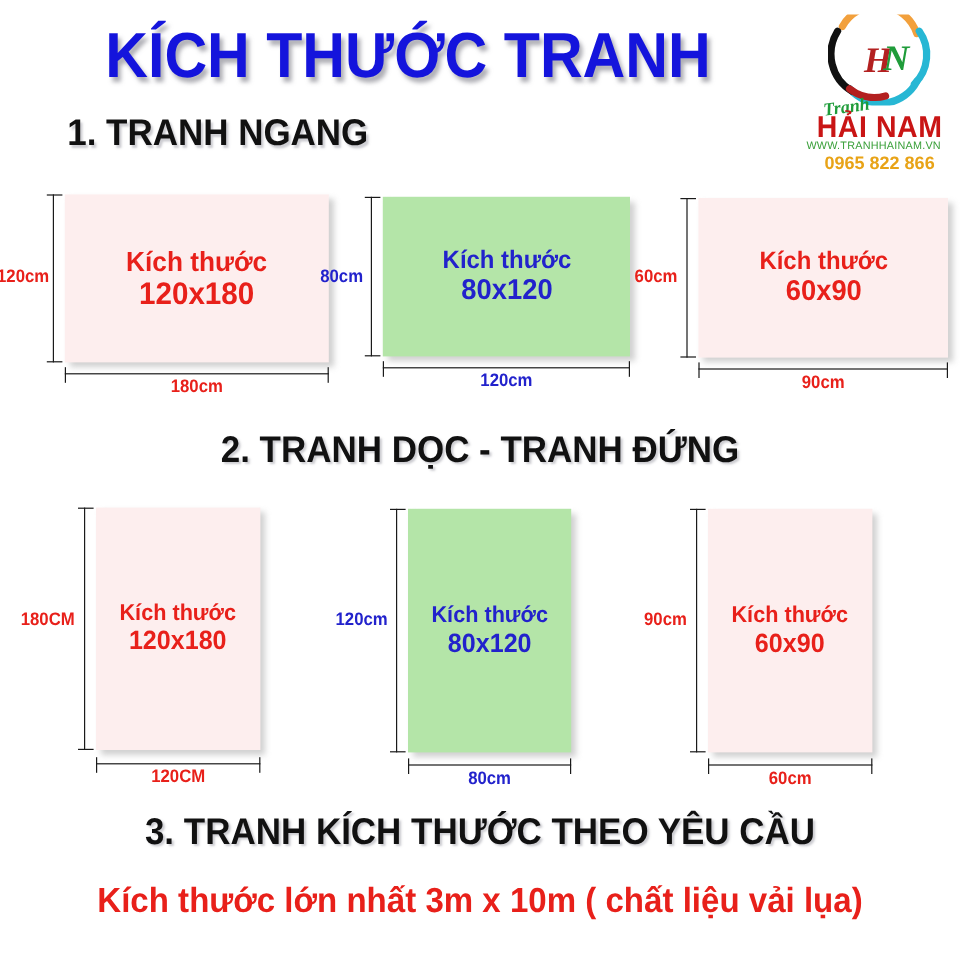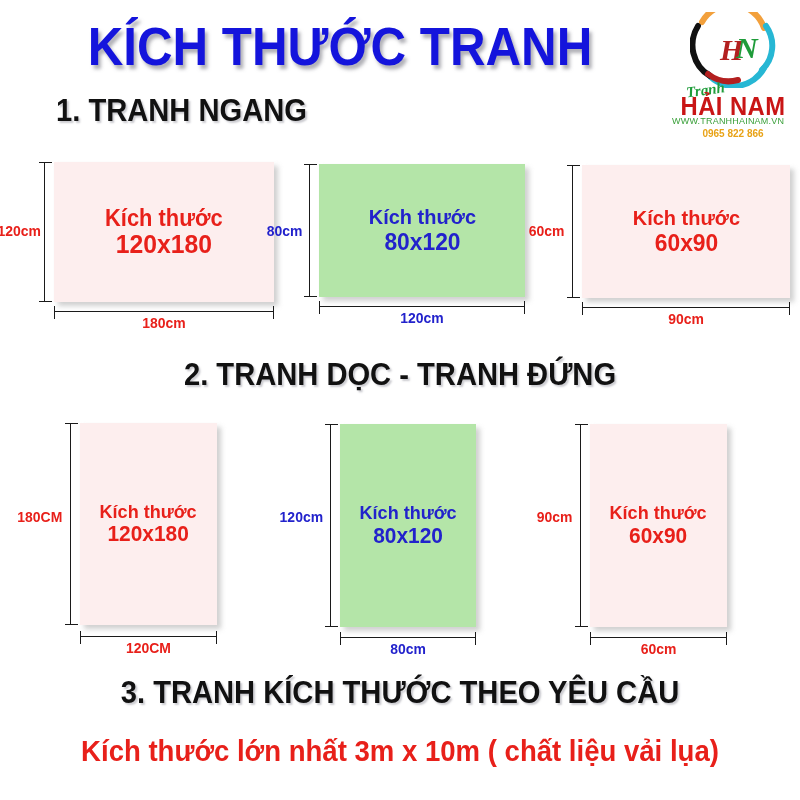--- a/index.html
+++ b/index.html
@@ -88,21 +88,21 @@
     letter-spacing: 0.2px;
   }
   #logo-phone {
     position: absolute;
     left: 0px;
     top: 116px;
     width: 122px;
     text-align: center;
     font-family: "Liberation Sans Narrow", "Liberation Sans", sans-serif;
     font-weight: bold;
-    font-size: 10px;
+    font-size: 15px;
     color: #e8a317;
   }
 
   
   .section-heading {
     position: absolute;
     font-family: "Liberation Sans Narrow", "Liberation Sans", sans-serif;
     font-size: 31px;
     font-weight: bold;
     color: #111111;

